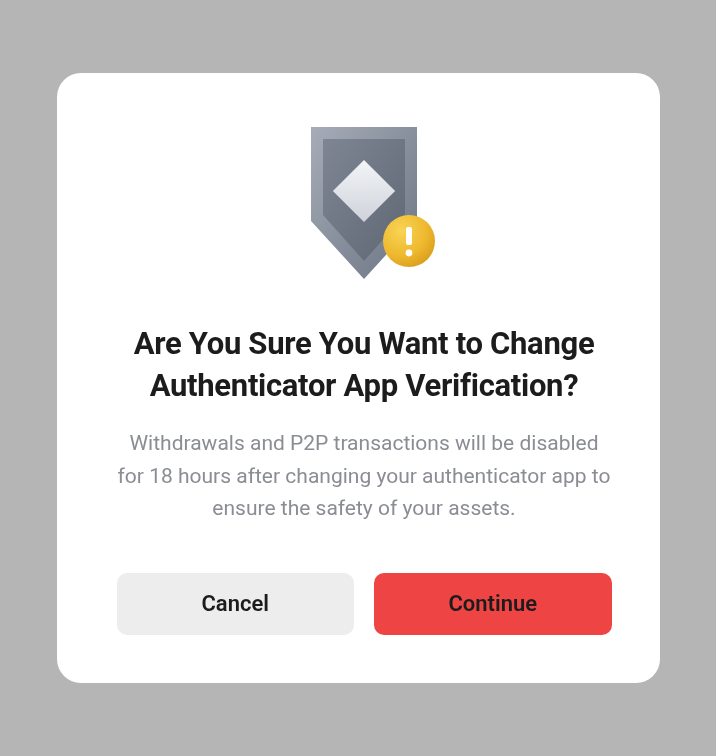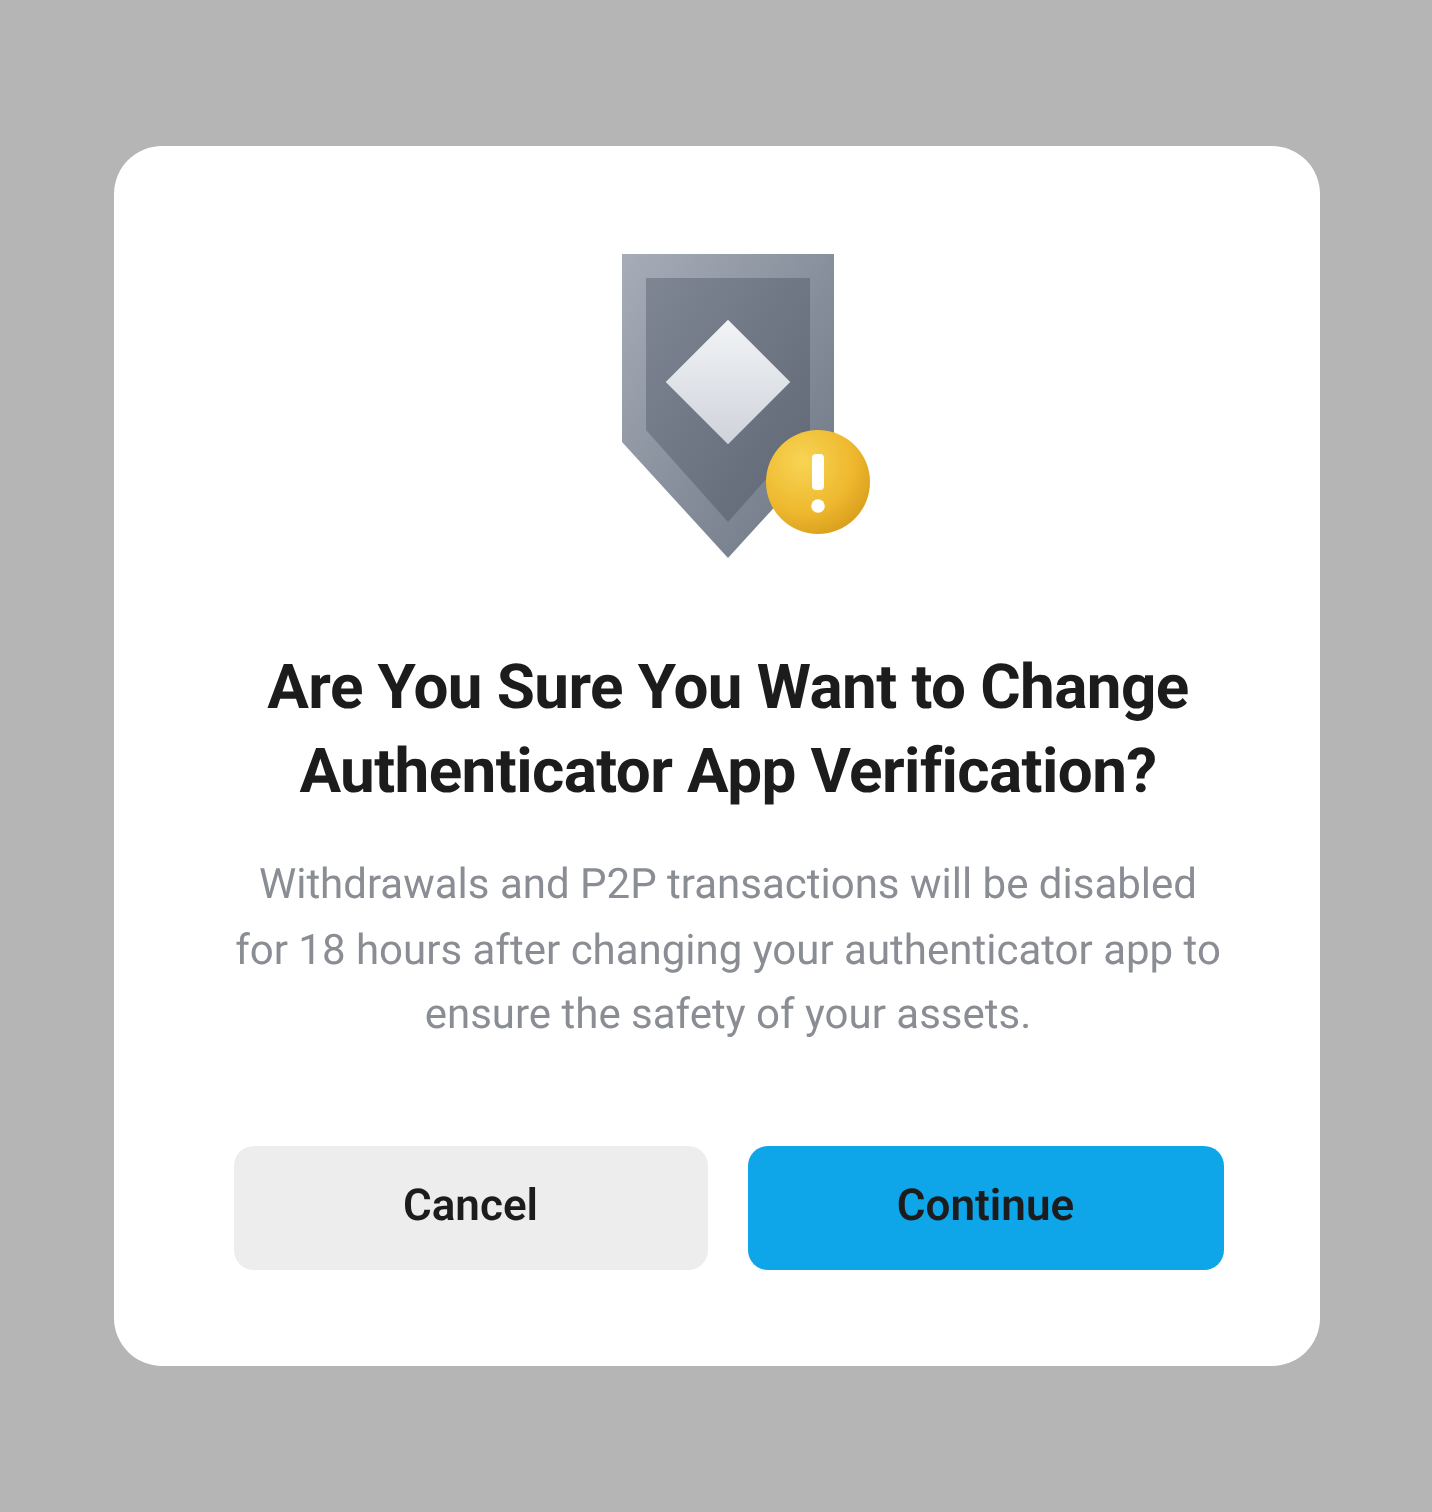--- a/index.html
+++ b/index.html
@@ -65,21 +65,21 @@
       font-size: 22px;
       font-weight: 600;
       cursor: pointer;
       font-family: inherit;
     }
     .btn-cancel {
       background: #ededed;
       color: #1c1c1c;
     }
     .btn-continue {
-      background: #0ea5e9;
+      background: #ef4444;
       color: #1c1c1c;
     }
   </style>
 </head>
 <body>
 
 <div class="dialog">
   <div class="icon-wrap">
     <svg width="150" height="170" viewBox="0 0 150 170">
       <defs>

